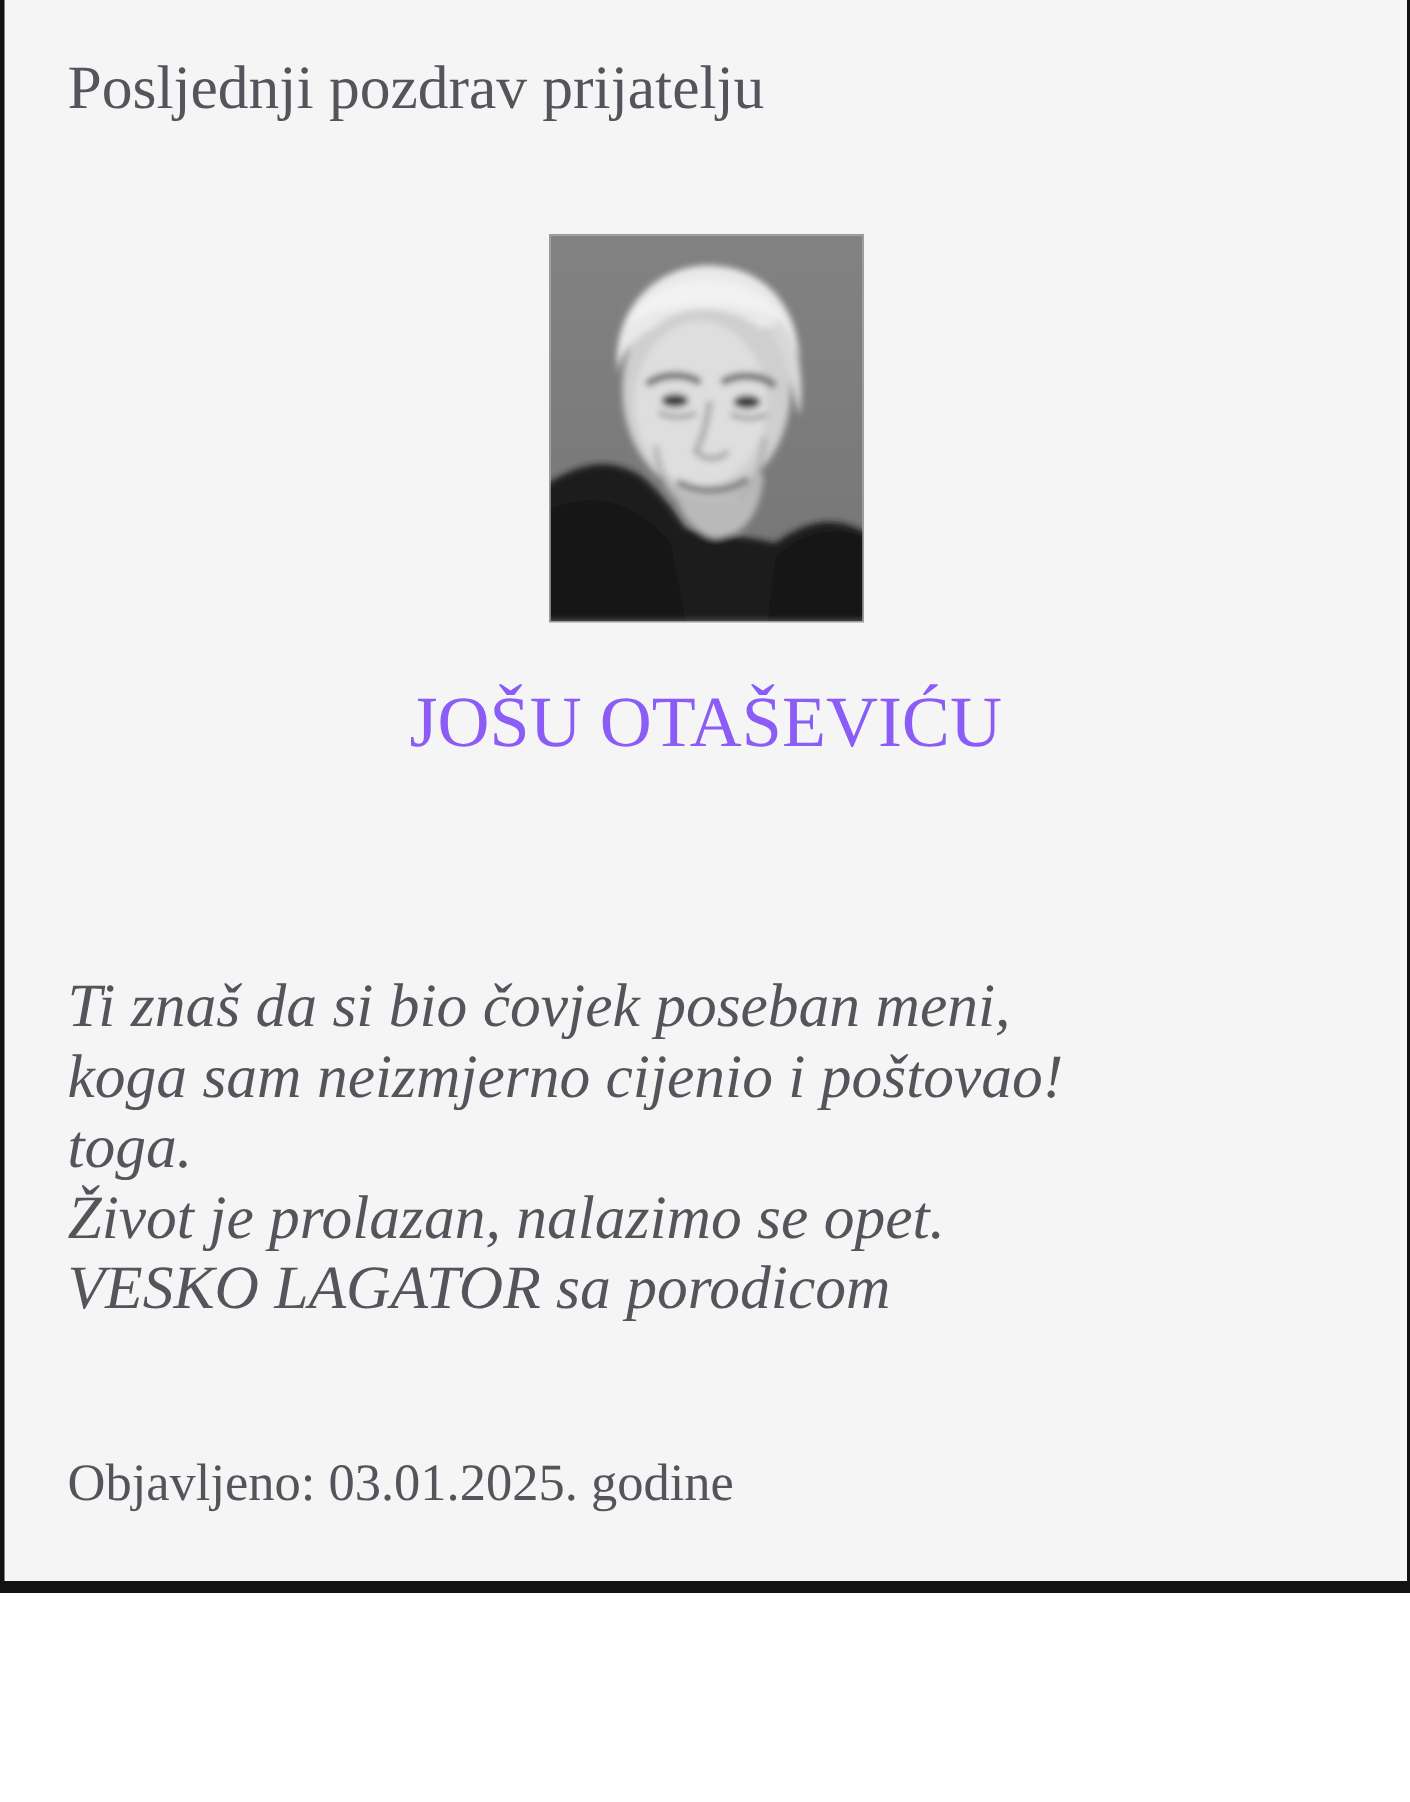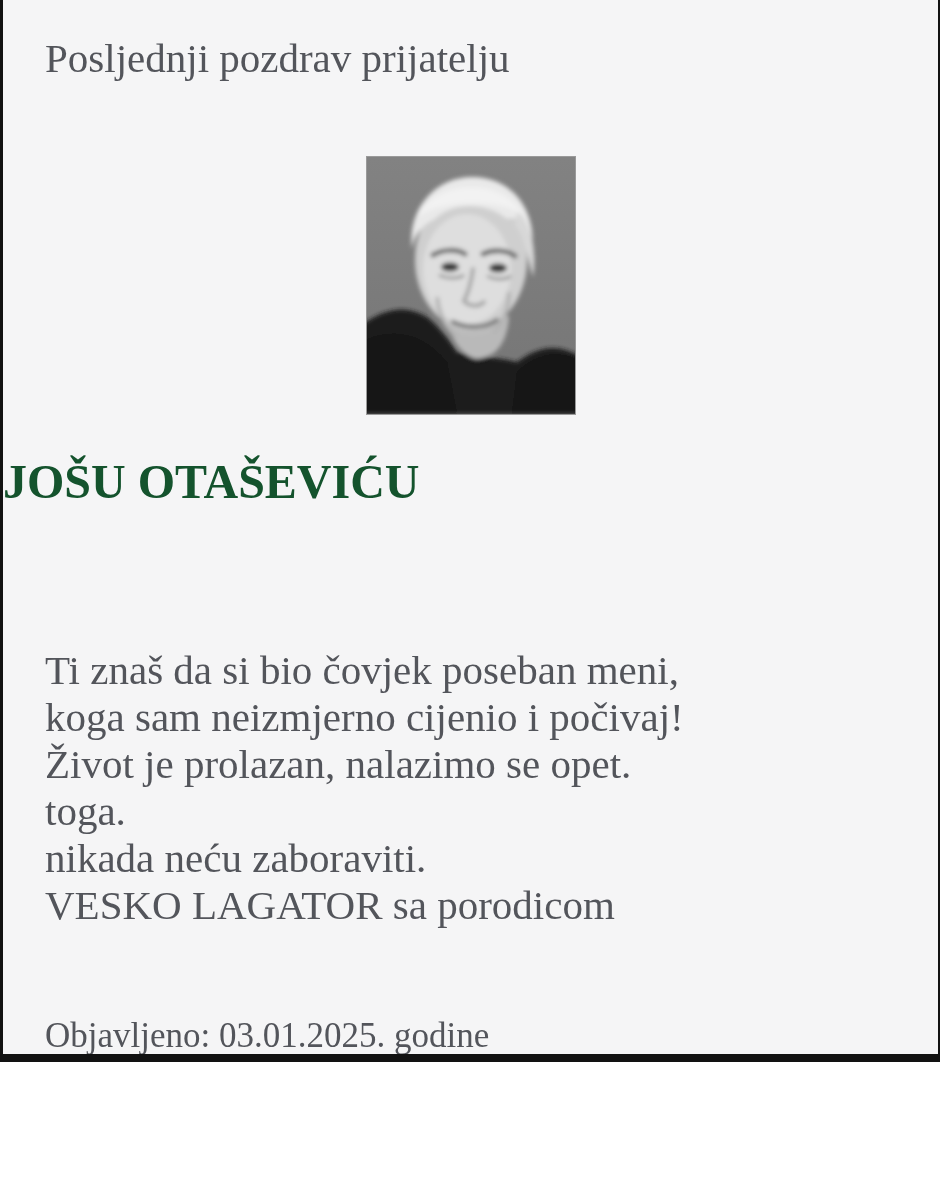--- a/index.html
+++ b/index.html
@@ -29,34 +29,36 @@
   .photo-wrap {
     width: 208px;
     height: 257px;
     margin: 74px auto 0 auto;
     background: #7d7d7d;
     outline: 1px solid #9a9a9a;
   }
   .photo-wrap svg { display: block; }
   .deceased-name {
     margin-top: 40px;
+    text-align: center;
     font-size: 48px;
-    font-weight: bold;
+    font-weight: normal;
     line-height: 1.15;
-    color: #14532d;
+    color: #8b5cf6;
     letter-spacing: 0px;
   }
   .message {
     margin: 138px 40px 0 42px;
     font-size: 41px;
     line-height: 47px;
     color: #53555b;
   }
   .message .msg-line {
     white-space: nowrap;
+    font-style: italic;
   }
   .published {
     margin: 86px 40px 0 42px;
     font-size: 35px;
     line-height: 1.2;
     color: #53555b;
     white-space: nowrap;
   }
 </style>
 </head>
@@ -114,22 +116,21 @@
         <path d="M70,140 C72,158 80,172 90,180" stroke="#b3b3b3" stroke-width="4" fill="none"></path>
         <path d="M142,135 C142,152 136,166 126,176" stroke="#b3b3b3" stroke-width="4" fill="none"></path>
       </g>
     </svg>
   </div>
 
   <div class="deceased-name">JOŠU OTAŠEVIĆU</div>
 
   <div class="message">
     <div class="msg-line">Ti znaš da si bio čovjek poseban meni,</div>
-    <div class="msg-line">koga sam neizmjerno cijenio i počivaj!</div>
+    <div class="msg-line">koga sam neizmjerno cijenio i poštovao!</div>
+    <div class="msg-line">toga.</div>
     <div class="msg-line">Život je prolazan, nalazimo se opet.</div>
-    <div class="msg-line">toga.</div>
-    <div class="msg-line">nikada neću zaboraviti.</div>
     <div class="msg-line">VESKO LAGATOR sa porodicom</div>
   </div>
 
   <div class="published">Objavljeno: 03.01.2025. godine</div>
 
 </div>
 
 </body></html>

